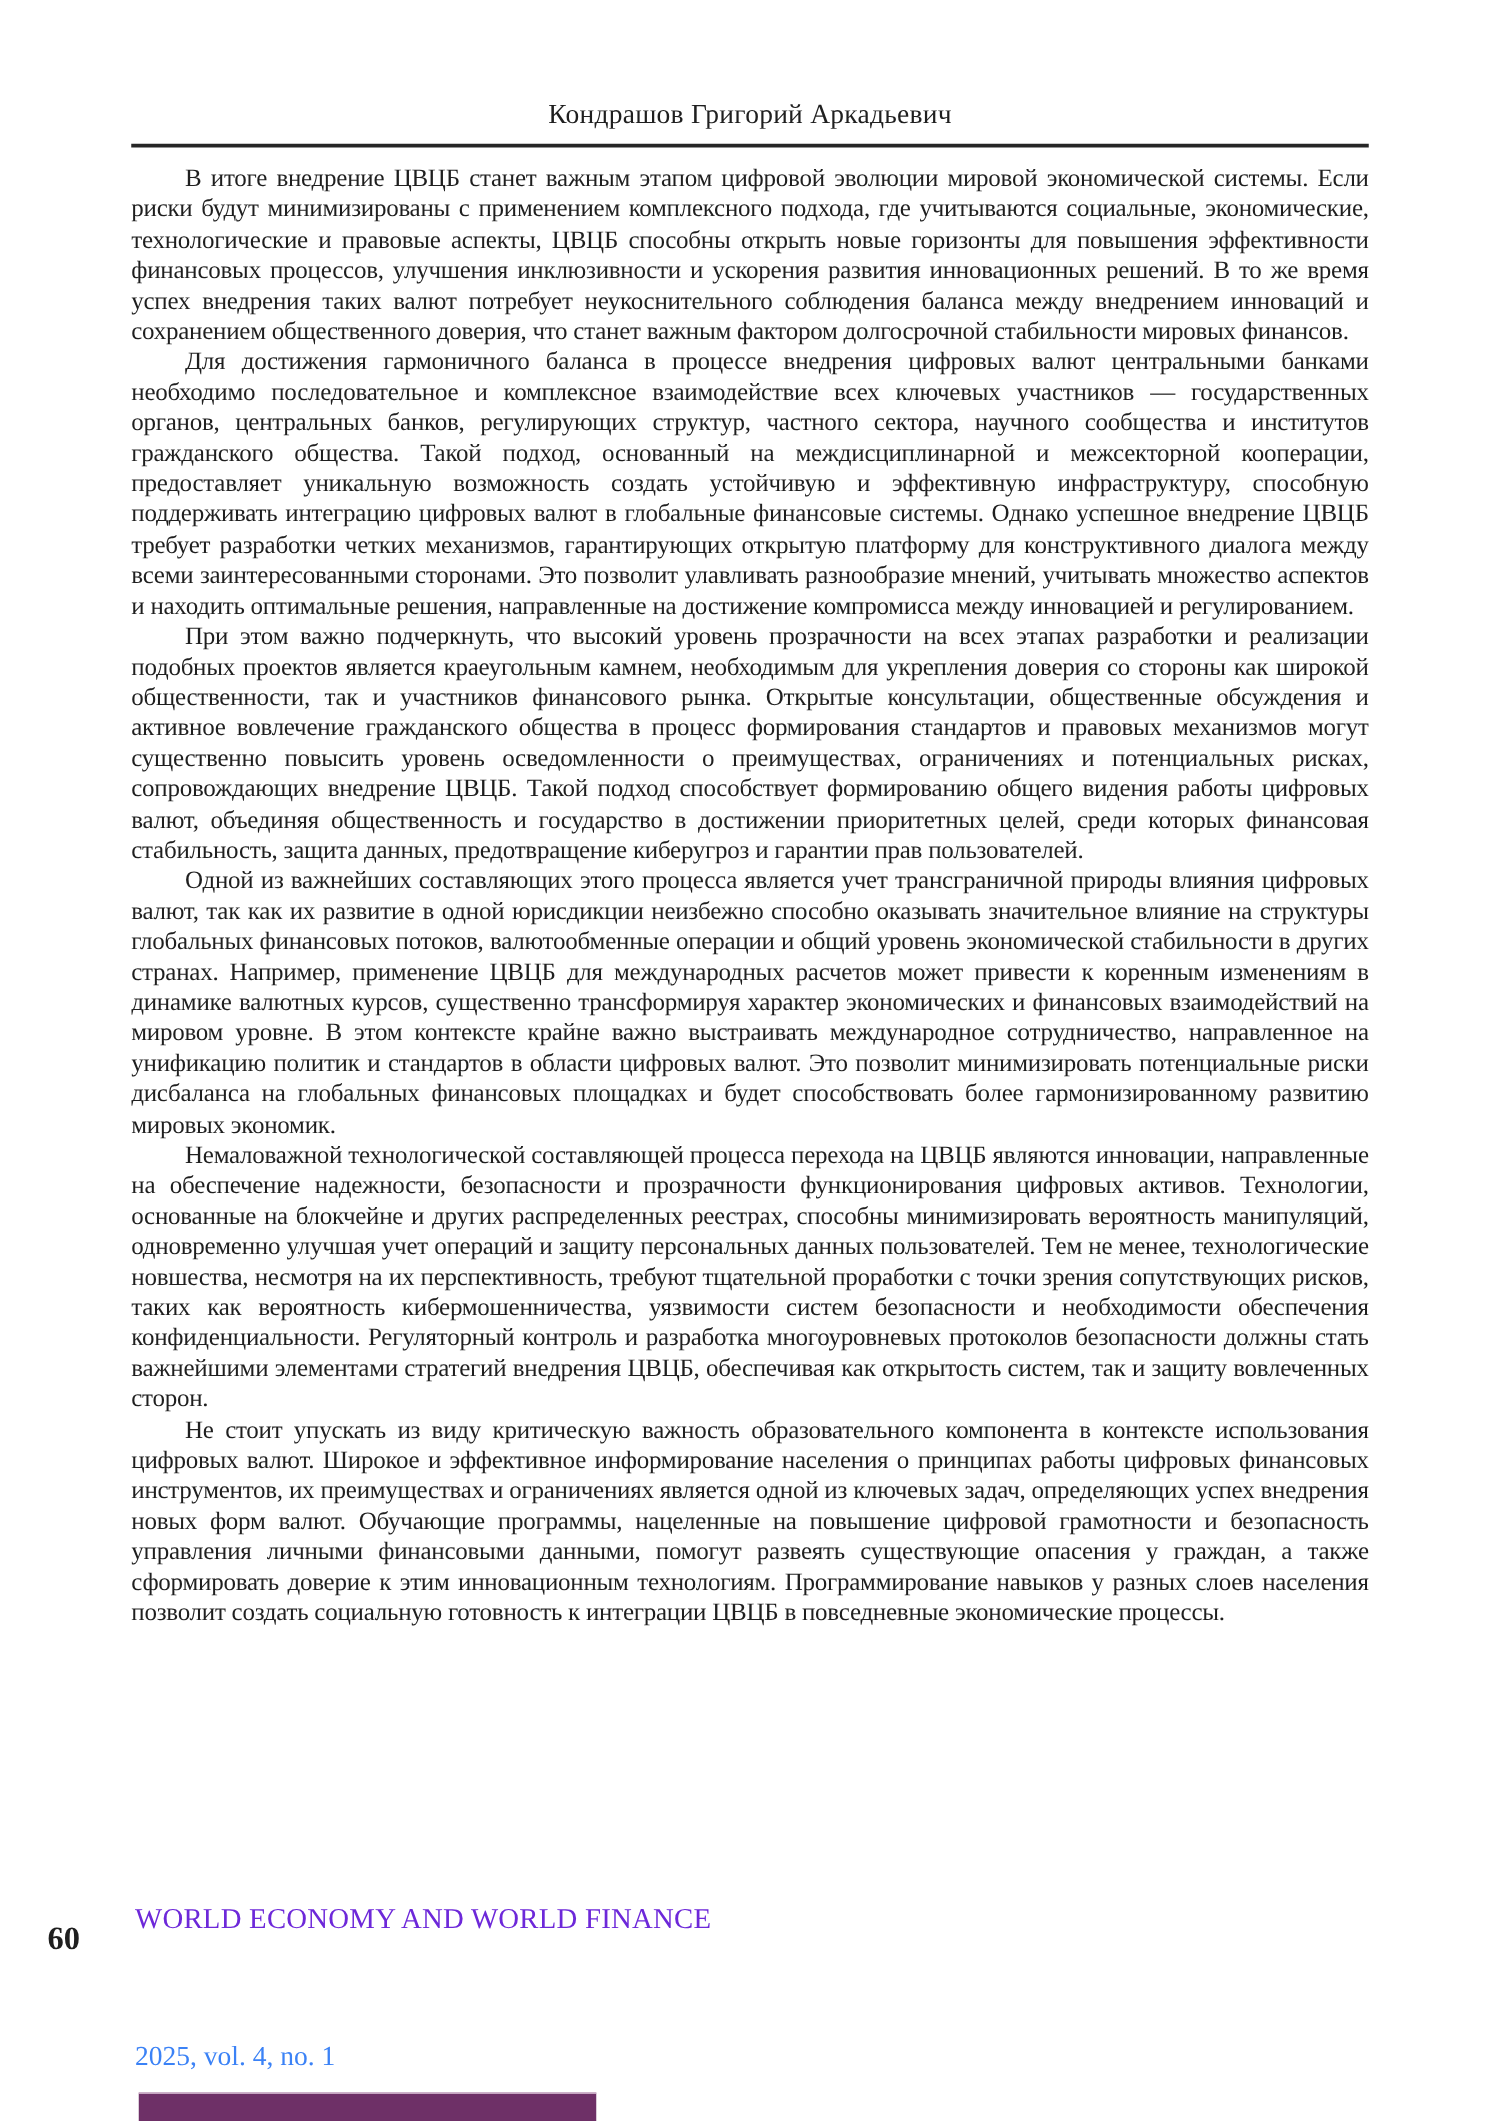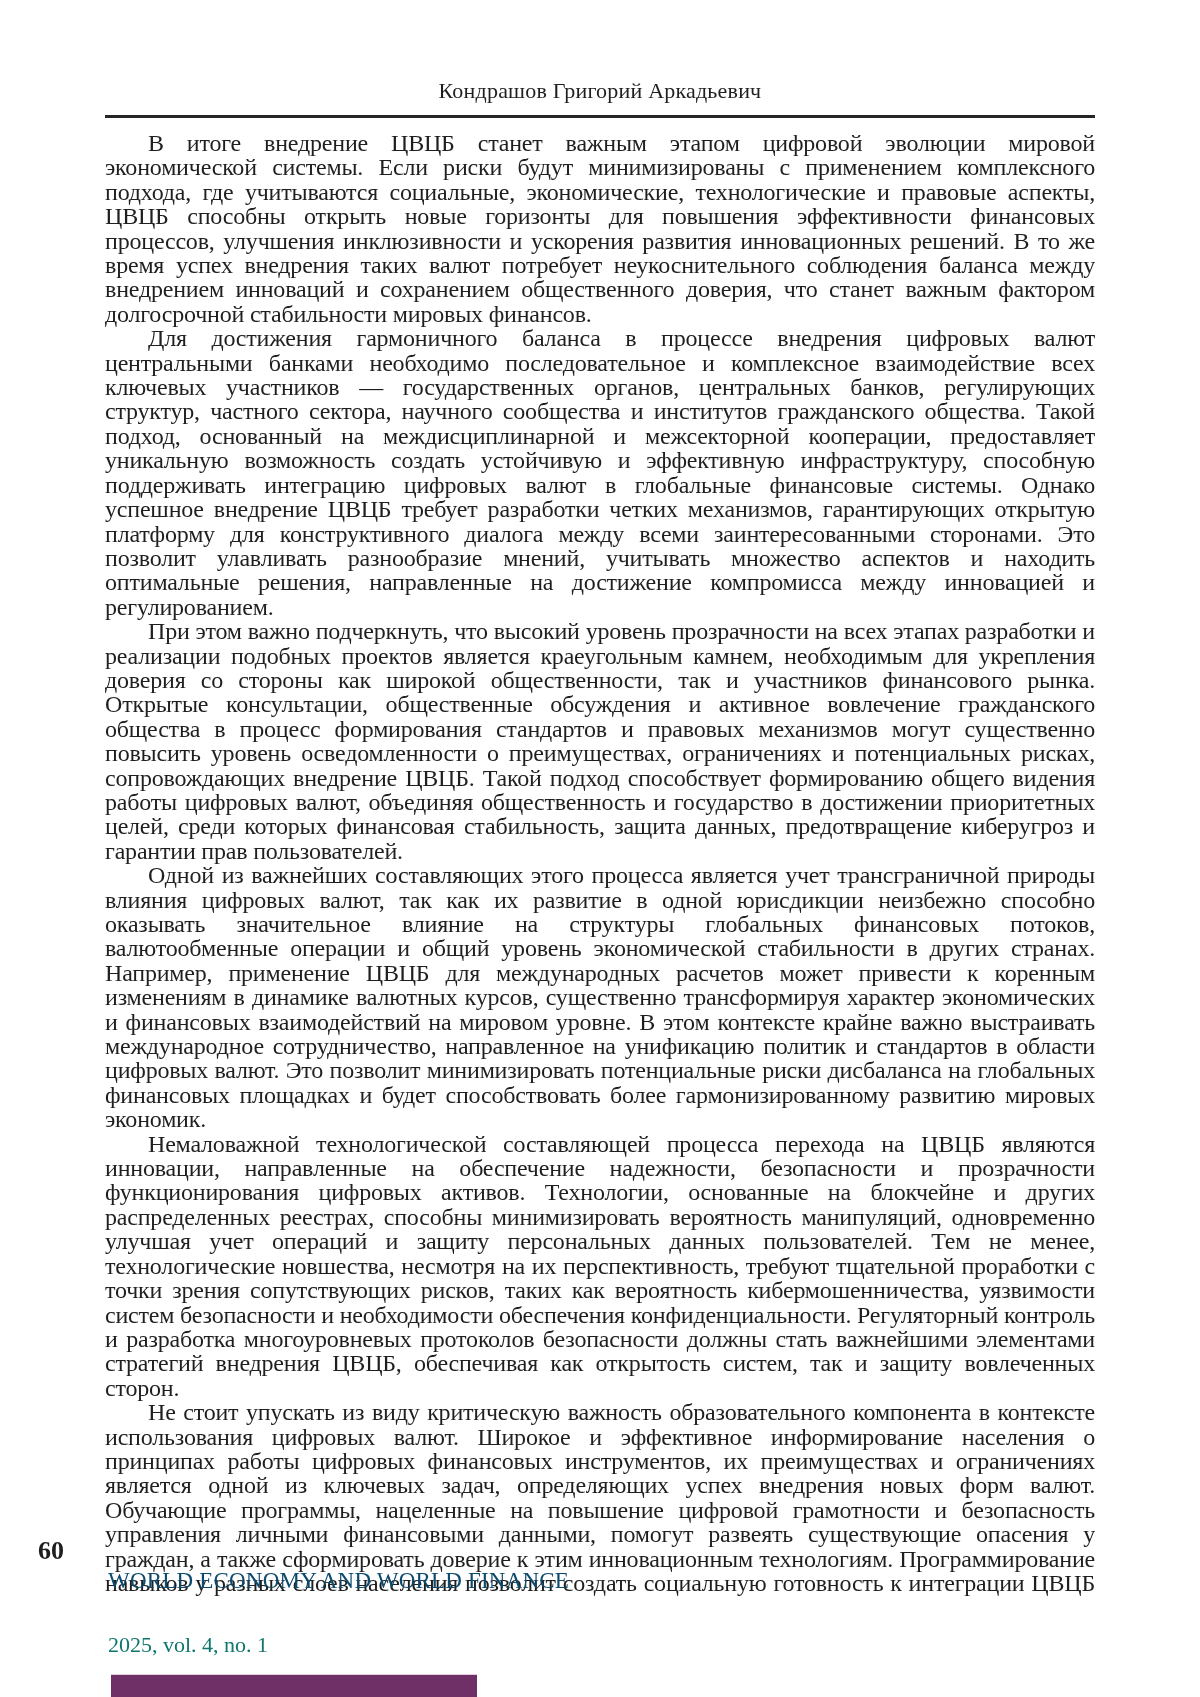--- a/index.html
+++ b/index.html
@@ -35,50 +35,50 @@
     background: #262626;
   }
   .body-text {
     position: absolute;
     top: 131px;
     left: 105px;
     width: 990px;
     height: 1470px;
     overflow: hidden;
     text-align: justify;
-    font-size: 24px;
+    font-size: 20px;
     line-height: 24.4px;
     letter-spacing: -0.2px;
   }
   .body-text p {
     margin: 0;
     text-indent: 43px;
   }
   .page-number {
     position: absolute;
     top: 1536px;
     left: 38px;
     font-size: 26px;
     font-weight: bold;
     color: #1f1f1f;
   }
   .footer-journal {
     position: absolute;
-    top: 1568px;
+    top: 1522px;
     left: 108px;
     font-size: 23px;
     letter-spacing: 0.2px;
-    color: #0c4a6e;
+    color: #6d28d9;
   }
   .footer-issue {
     position: absolute;
     top: 1632px;
     left: 108px;
     font-size: 22px;
-    color: #0f766e;
+    color: #3b82f6;
   }
   .footer-bar {
     position: absolute;
     top: 1674px;
     left: 111px;
     width: 366px;
     height: 23px;
     background: #6e3067;
     border-top: 1px solid #e3cce0;
   }

